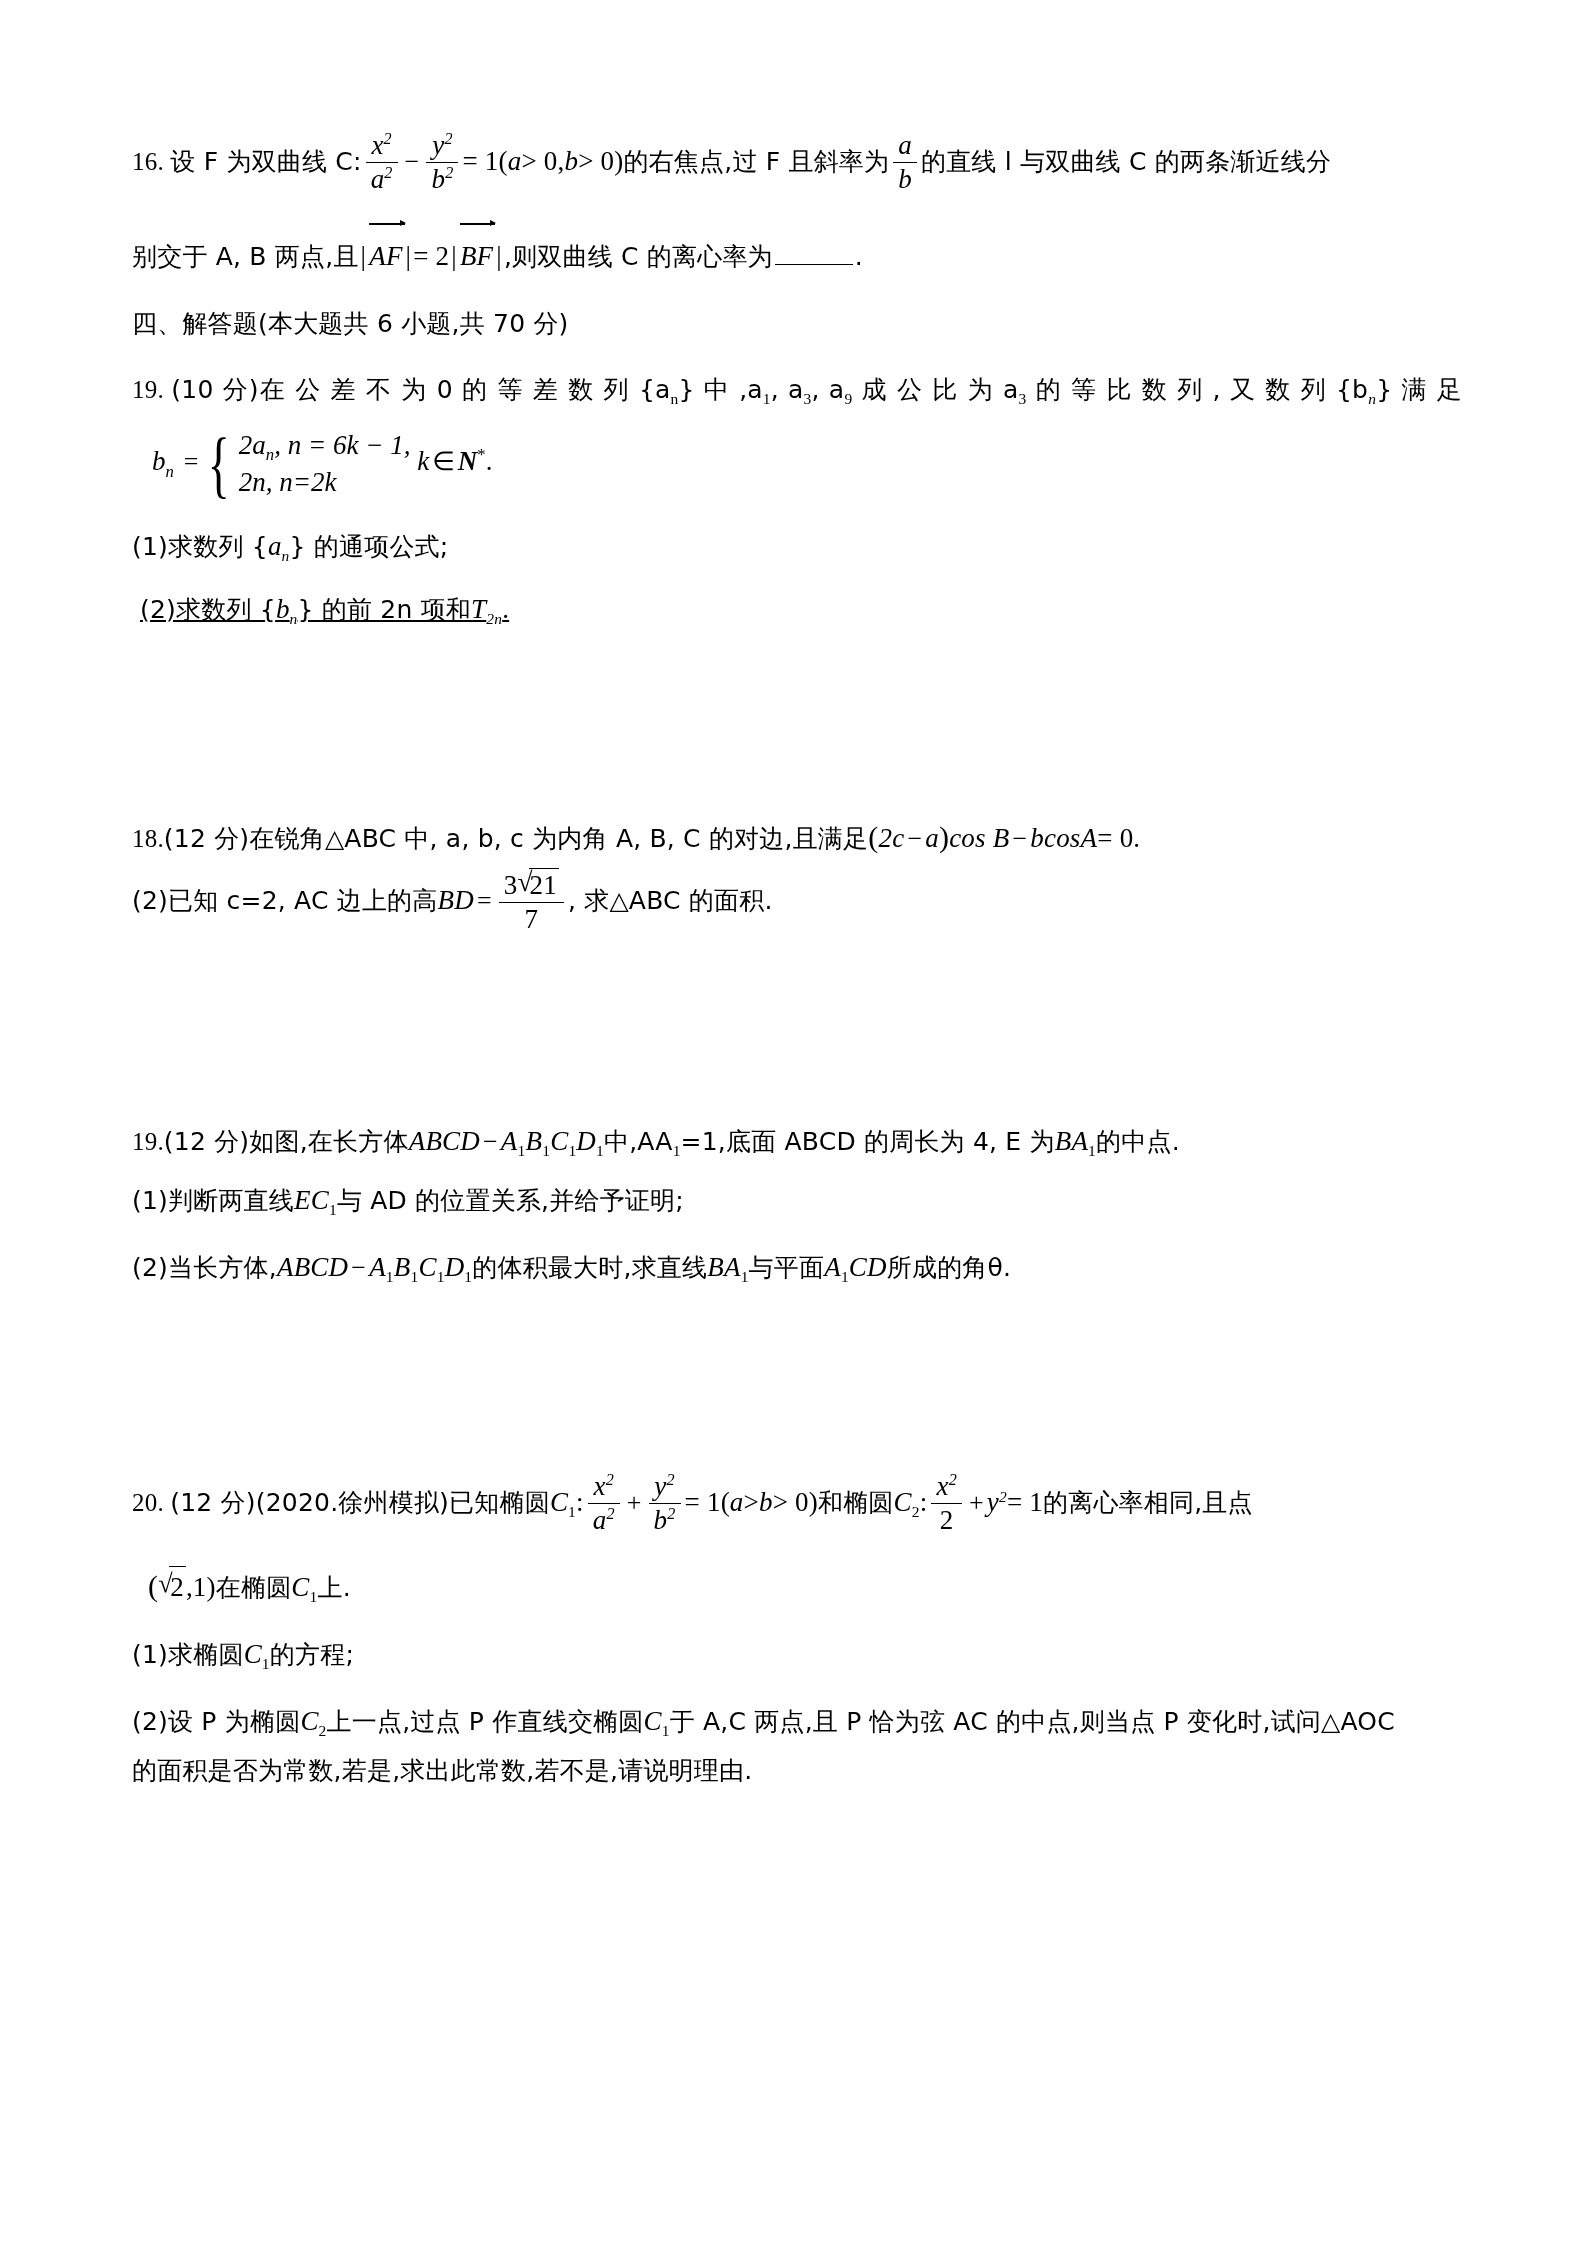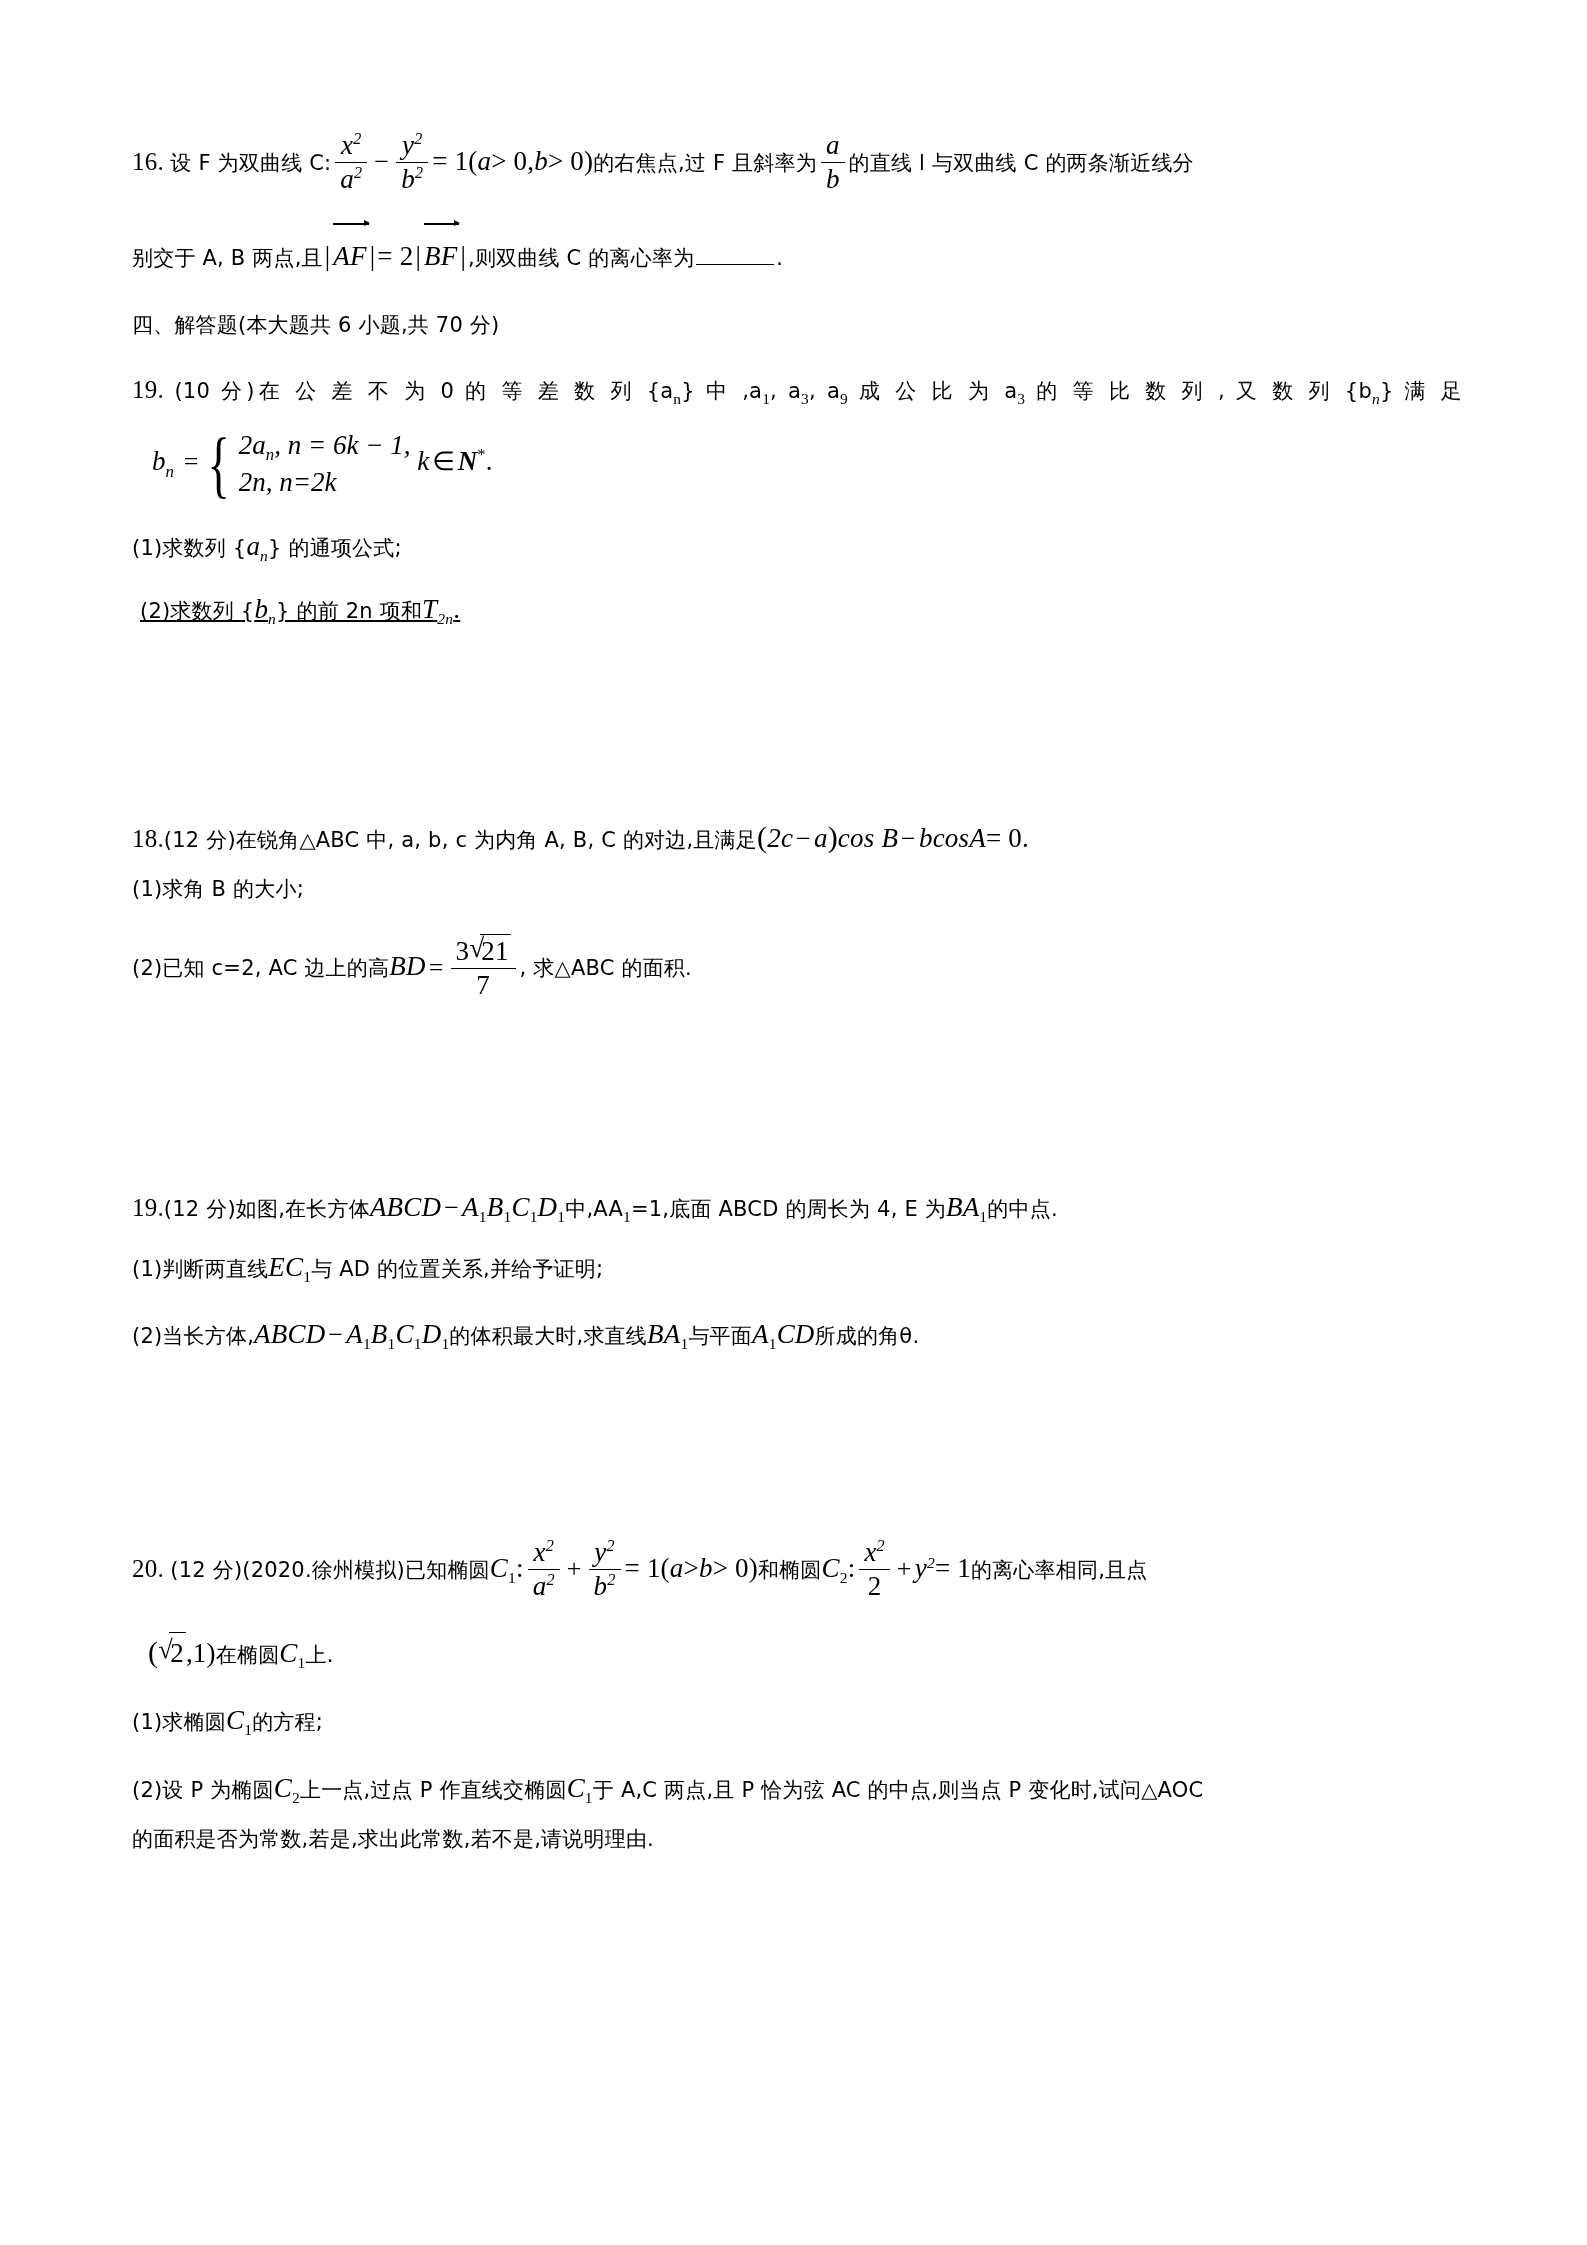--- a/index.html
+++ b/index.html
@@ -29,21 +29,21 @@
   .para {
     font-size: 25px;
     line-height: 1.45;
     margin: 0 0 20px 0;
     text-align: justify;
     letter-spacing: 0.2px;
   }
   .gap-xl { height: 185px; }
 
   .num { font-family: "Liberation Serif", serif; }
-  .cn { font-family: "DejaVu Sans", "Liberation Sans", sans-serif; font-size: 21px; }
+  .cn { font-family: "DejaVu Sans", "Liberation Sans", sans-serif; font-size: 25px; }
 
   
   .mi {
     font-family: "Liberation Serif", "DejaVu Serif", serif;
     font-style: italic;
     font-size: 27px;
   }
   .mi-b {
     font-family: "Liberation Serif", serif;
     font-style: italic;
@@ -221,23 +221,20 @@
     <div class="para ind2" style="margin-bottom:0;">
       <span class="cn">(2)求数列 {</span><span class="mi">b</span><sub class="sb">n</sub><span class="cn">} 的前 2n 项和</span><span class="mi">T</span><sub class="sb">2n</sub><span class="mn">.</span>
     </div>
 
     <div class="gap-xl"></div>
 
     <div class="para" style="margin-bottom:12px;">
       <span class="num">18.</span><span class="cn">(12 分)</span><span class="cn">在锐角△ABC 中, a, b, c 为内角 A, B, C 的对边,且满足</span><span class="mn" style="font-size:30px;">(</span><span class="mi">2c</span><span class="op">−</span><span class="mi">a</span><span class="mn" style="font-size:30px;">)</span><span class="mi">cos B</span><span class="op">−</span><span class="mi">bcosA</span><span class="mn">= 0</span><span class="mn">.</span>
     </div>
 
-    <div class="para" style="margin-bottom:30px;">
-      <span class="cn">(1)求角 B 的大小;</span>
-    </div>
 
     <div class="para" style="margin-bottom:0;">
       <span class="cn">(2)已知 c=2, AC 边上的高</span><span class="mi">BD</span><span class="op">=</span><span class="frac"><span class="n"><span class="mn">3</span><span class="sqrt"><span class="rad mn">21</span></span></span><span class="d"><span class="mn">7</span></span></span><span class="cn">, 求△ABC 的面积.</span>
     </div>
 
     <div class="gap-xl"></div>
 
     <div class="para" style="">
       <span class="num">19.</span><span class="cn">(12 分)</span><span class="cn">如图,在长方体</span><span class="mi">ABCD</span><span class="op">−</span><span class="mi">A</span><sub class="sbn">1</sub><span class="mi">B</span><sub class="sbn">1</sub><span class="mi">C</span><sub class="sbn">1</sub><span class="mi">D</span><sub class="sbn">1</sub><span class="cn">中,AA</span><sub class="sbn">1</sub><span class="cn">=1,底面 ABCD 的周长为 4, E 为</span><span class="mi">BA</span><sub class="sbn">1</sub><span class="cn">的中点.</span>
     </div>

